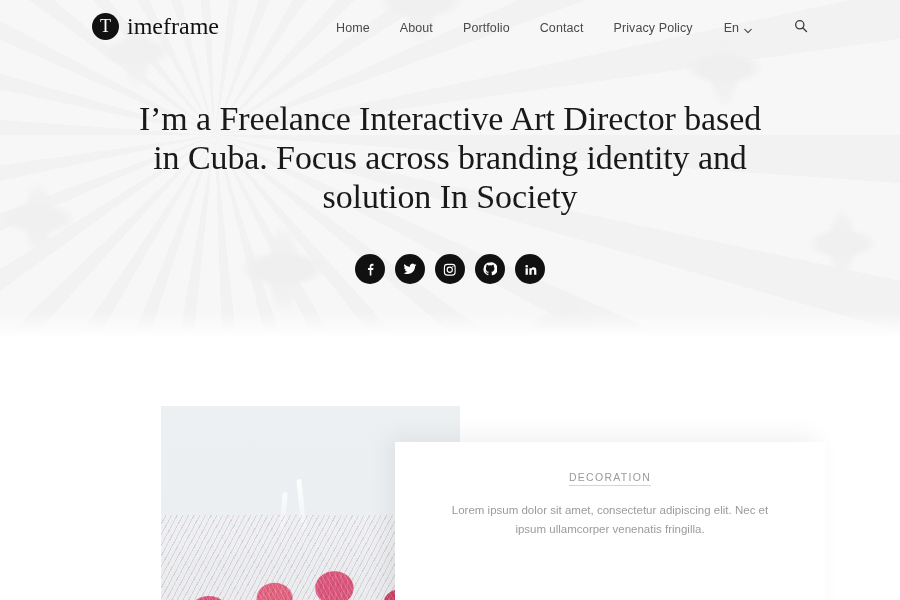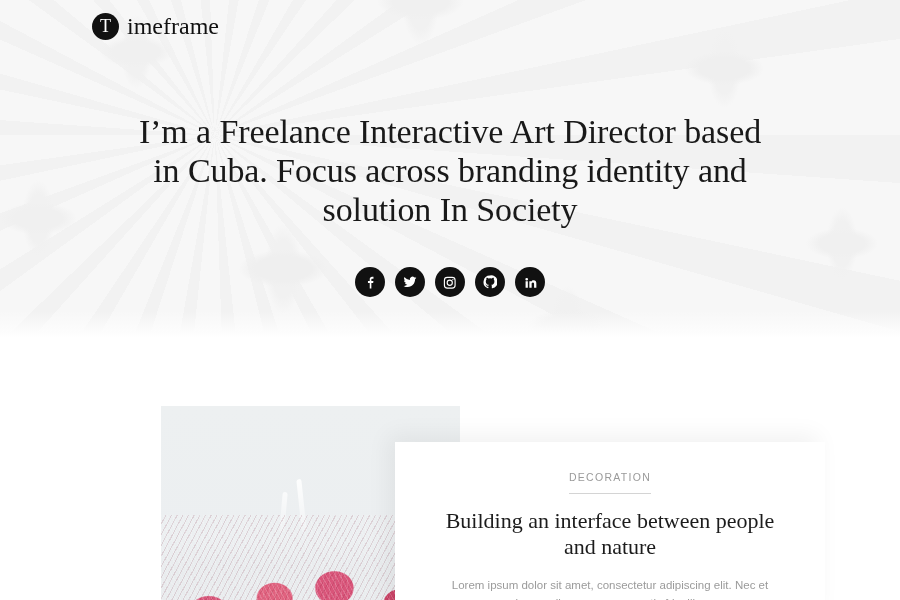--- a/index.html
+++ b/index.html
@@ -133,21 +133,21 @@
     align-items: center;
     justify-content: center;
     width: 26px; height: 26px;
     margin-left: 22px;
     cursor: pointer;
   }
 
   
   .hero-inner {
     position: absolute;
-    left: 0; top: 13px;
+    left: 0; top: 0;
     width: 900px; height: 337px;
     display: flex;
     flex-direction: column;
     align-items: center;
     justify-content: flex-start;
     padding-top: 100px;
     z-index: 3;
   }
   .hero-title {
     font-family: "Liberation Serif", serif;
@@ -245,21 +245,21 @@
     z-index: 4;
   }
 
   .post-category {
     display: inline-block;
     font-size: 10.5px;
     letter-spacing: 1.3px;
     color: #9a9a9a;
     text-decoration: none;
     border-bottom: 1px solid #d4d4d4;
-    padding-bottom: 10px;
+    padding-bottom: 2px;
     cursor: pointer;
   }
   .post-title {
     font-family: "Liberation Serif", serif;
     font-size: 22px;
     line-height: 1.2;
     color: #1c1c1c;
     font-weight: 400;
     margin-top: 14px;
     cursor: pointer;
@@ -281,20 +281,45 @@
     <div class="hero-texture"></div>
     <div class="hero-fade"></div>
 
     <header class="header">
 
       <a class="brand">
         <span class="brand-mark">T</span>
         <span class="brand-text">imeframe</span>
       </a>
 
+      <nav class="nav">
+        <a class="nav-link">Home</a>
+        <a class="nav-link">About</a>
+        <a class="nav-link">Portfolio</a>
+        <a class="nav-link">Contact</a>
+        <a class="nav-link">Privacy Policy</a>
+
+        <div class="nav-lang">
+          <span>En</span>
+          <span class="chev">
+            <svg viewBox="0 0 10 10" width="8" height="8">
+                <path d="M1 3 L5 7 L9 3" fill="none" stroke="#4a4a4a" stroke-width="1.4" stroke-linecap="round" stroke-linejoin="round"></path>
+              </svg>
+          </span>
+        </div>
+
+        <div class="nav-search">
+          <span>
+            <svg viewBox="0 0 16 16" width="14" height="14">
+              <circle cx="6.6" cy="6.6" r="4.7" fill="none" stroke="#3a3a3a" stroke-width="1.5"></circle>
+              <line x1="10.2" y1="10.2" x2="14.3" y2="14.3" stroke="#3a3a3a" stroke-width="1.5" stroke-linecap="round"></line>
+            </svg>
+          </span>
+        </div>
+      </nav>
     </header>
 
     <div class="hero-inner">
       <h1 class="hero-title">I’m a Freelance Interactive Art Director based in Cuba. Focus across branding identity and solution In Society</h1>
 
       <div class="socials">
 
         <a class="social">
           <span>
             <svg viewBox="0 0 24 24" width="13" height="13" fill="#ffffff">
@@ -347,21 +372,20 @@
       <div class="cactus">
         <div class="cactus-stalk"></div>
         <div class="cactus-stalk two"></div>
         <div class="cactus-spines"></div>
       </div>
     </div>
 
     <article class="post-card">
       <a class="post-category">DECORATION</a>
 
-      <h2 class="post-title">Building an interface between people and nature</h2>
 
       <p class="post-excerpt">Lorem ipsum dolor sit amet, consectetur adipiscing elit. Nec et ipsum ullamcorper venenatis fringilla.</p>
 
       
     </article>
 
   </section>
 
 </div>
 

